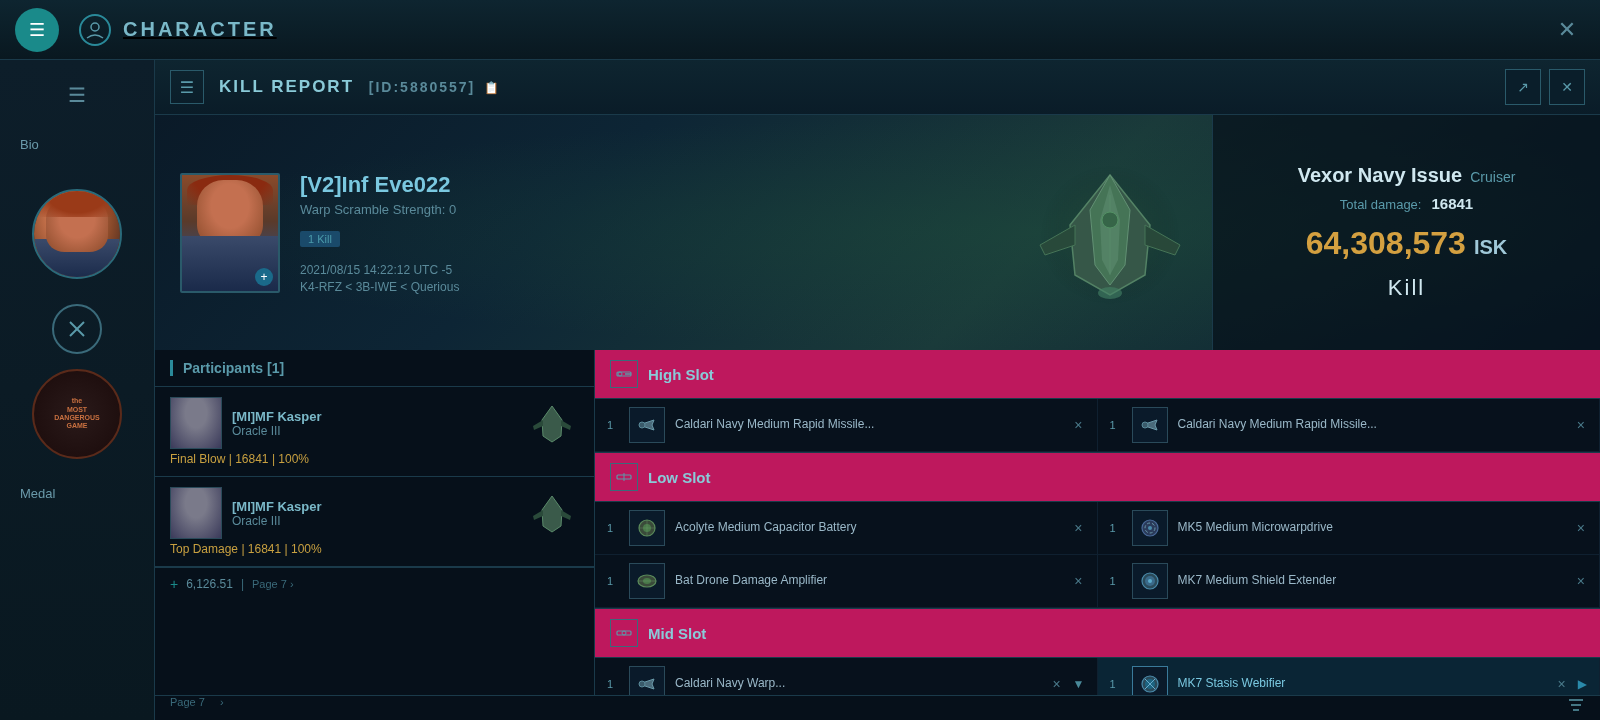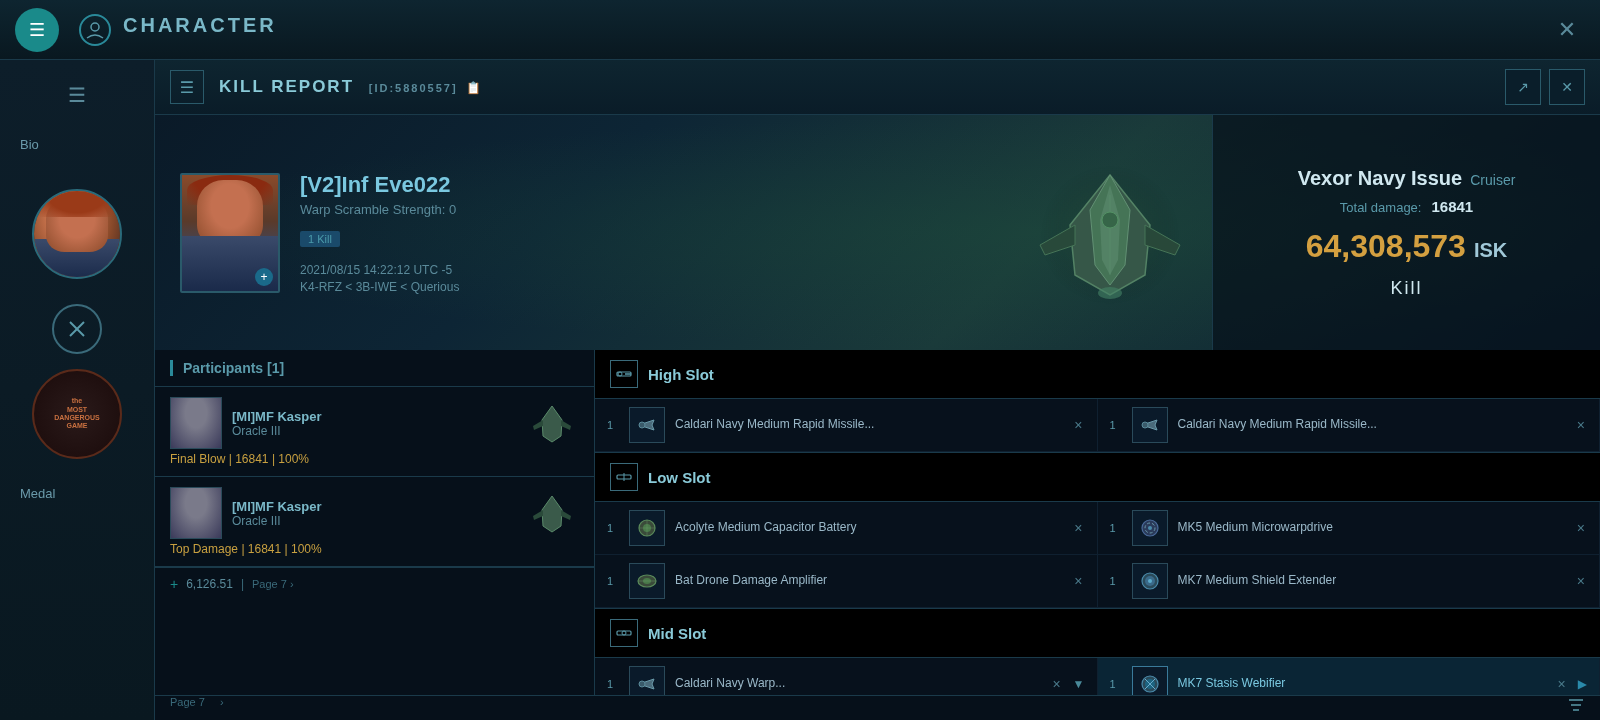--- a/index.html
+++ b/index.html
@@ -42,21 +42,21 @@
       margin-right: 20px;
     }
 
     .menu-btn span {
       color: white;
       font-size: 18px;
       line-height: 1;
     }
 
     .character-title {
-      display: flex; align-items: flex-start; gap: 12px;
+      display: flex; align-items: center; gap: 12px; text-decoration: underline;
     }
 
     .character-icon {
       width: 32px; height: 32px;
       border: 2px solid #2a8a9a;
       border-radius: 50%;
       display: flex; align-items: center; justify-content: center;
     }
 
     .character-text {
@@ -378,21 +378,21 @@
     }
 
     .isk-label {
       color: #a0c8d8;
       font-size: 20px;
       font-weight: bold;
     }
 
     .kill-label {
       color: #d0e8f0;
-      font-size: 18px;
+      font-size: 22px;
       letter-spacing: 2px;
     }
 
     
     .kr-content {
       display: flex;
       height: calc(720px - 60px - 55px - 235px);
     }
 
     
@@ -490,21 +490,21 @@
 
     .slot-section {
       border-bottom: 1px solid #1a3a4a;
     }
 
     .slot-header {
       padding: 10px 15px;
       display: flex;
       align-items: center;
       gap: 10px;
-      background: #000000;
+      background: #be185d;
       border-bottom: 1px solid #1a3a4a;
     }
 
     .slot-icon {
       width: 28px; height: 28px;
       border: 1px solid #3a6a7a;
       display: flex; align-items: center; justify-content: center;
       color: #5a9aaa;
       font-size: 13px;
     }
@@ -651,21 +651,21 @@
     <span>Medal</span>
   </div>
 </div>
 
 <div class="kill-report">
 
   <div class="kr-header">
     <div class="kr-menu-btn">☰</div>
     <span class="kr-title">
       <span>KILL REPORT</span>
-      <span style="color:#5a8a9a;font-size:11px;margin-left:8px;">[ID:5880557]</span>
+      <span style="color:#5a8a9a;font-size:14px;margin-left:8px;">[ID:5880557]</span>
       <span style="color:#3a7a8a;font-size:12px;cursor:pointer;margin-left:2px;">📋</span>
     </span>
     <div class="kr-actions">
       <div class="kr-action-btn">
         <span style="font-size:14px;">↗</span>
       </div>
       <div class="kr-action-btn">
         <span style="font-size:14px;">✕</span>
       </div>
     </div>

